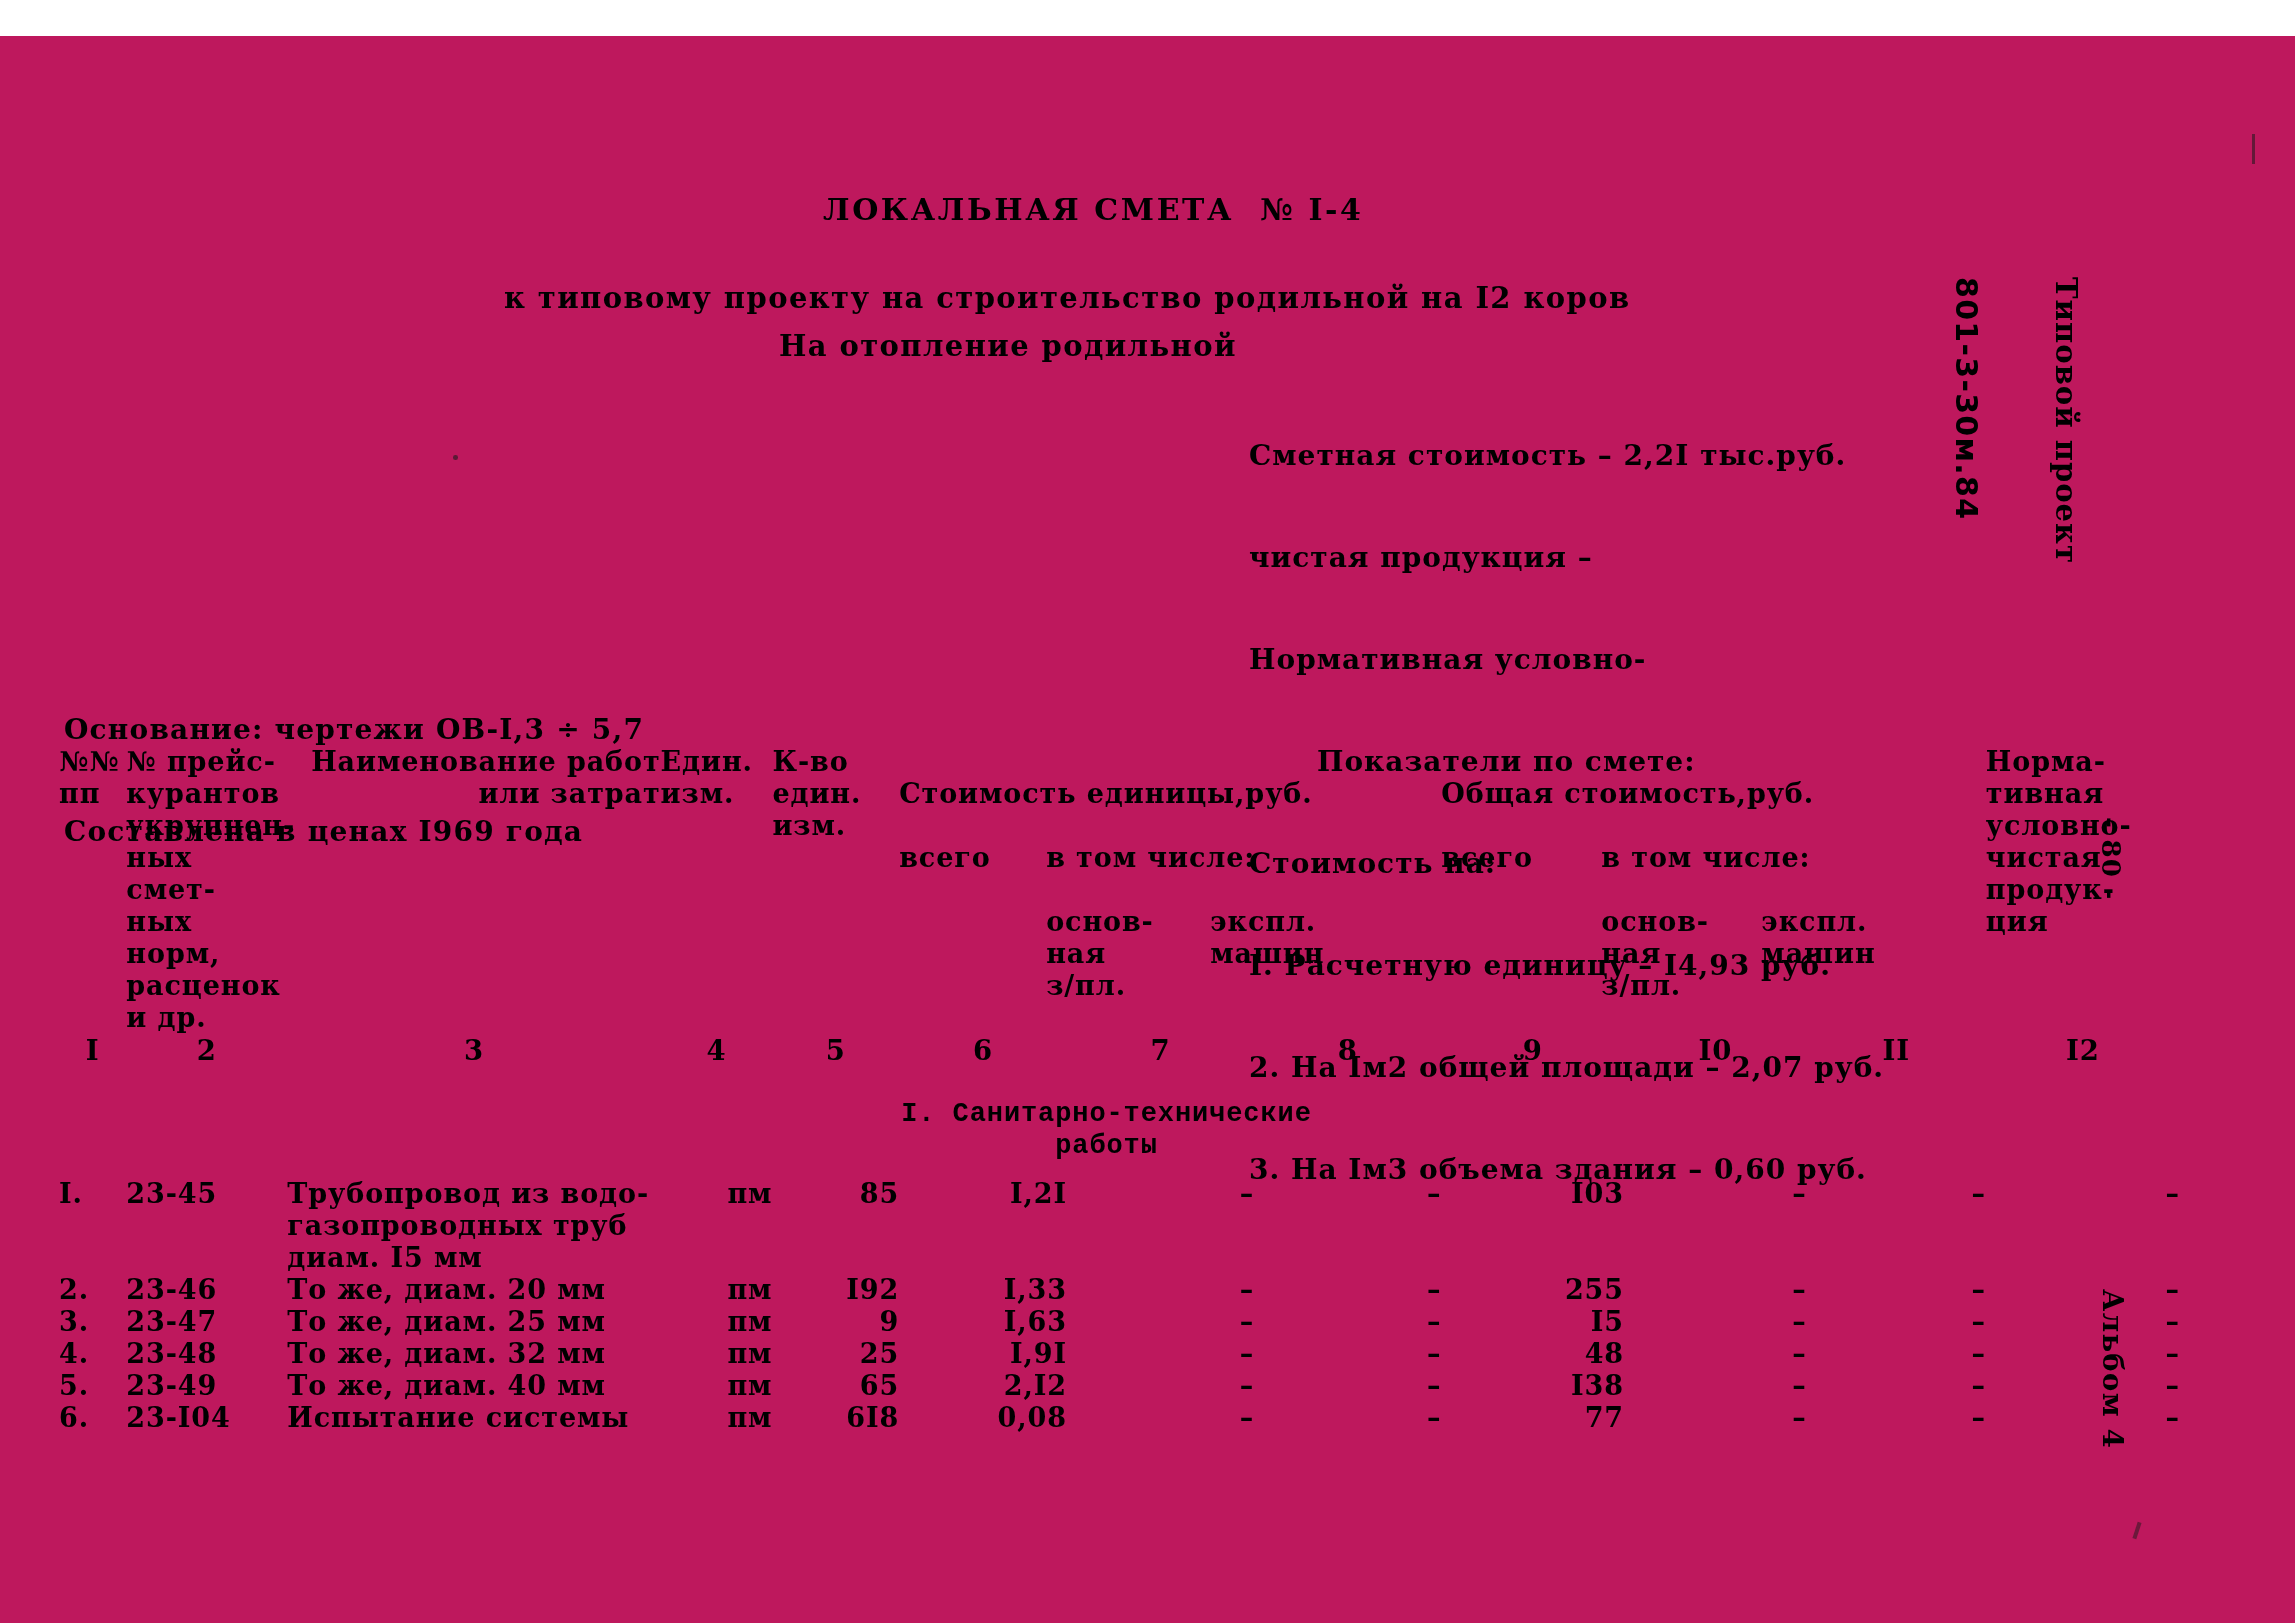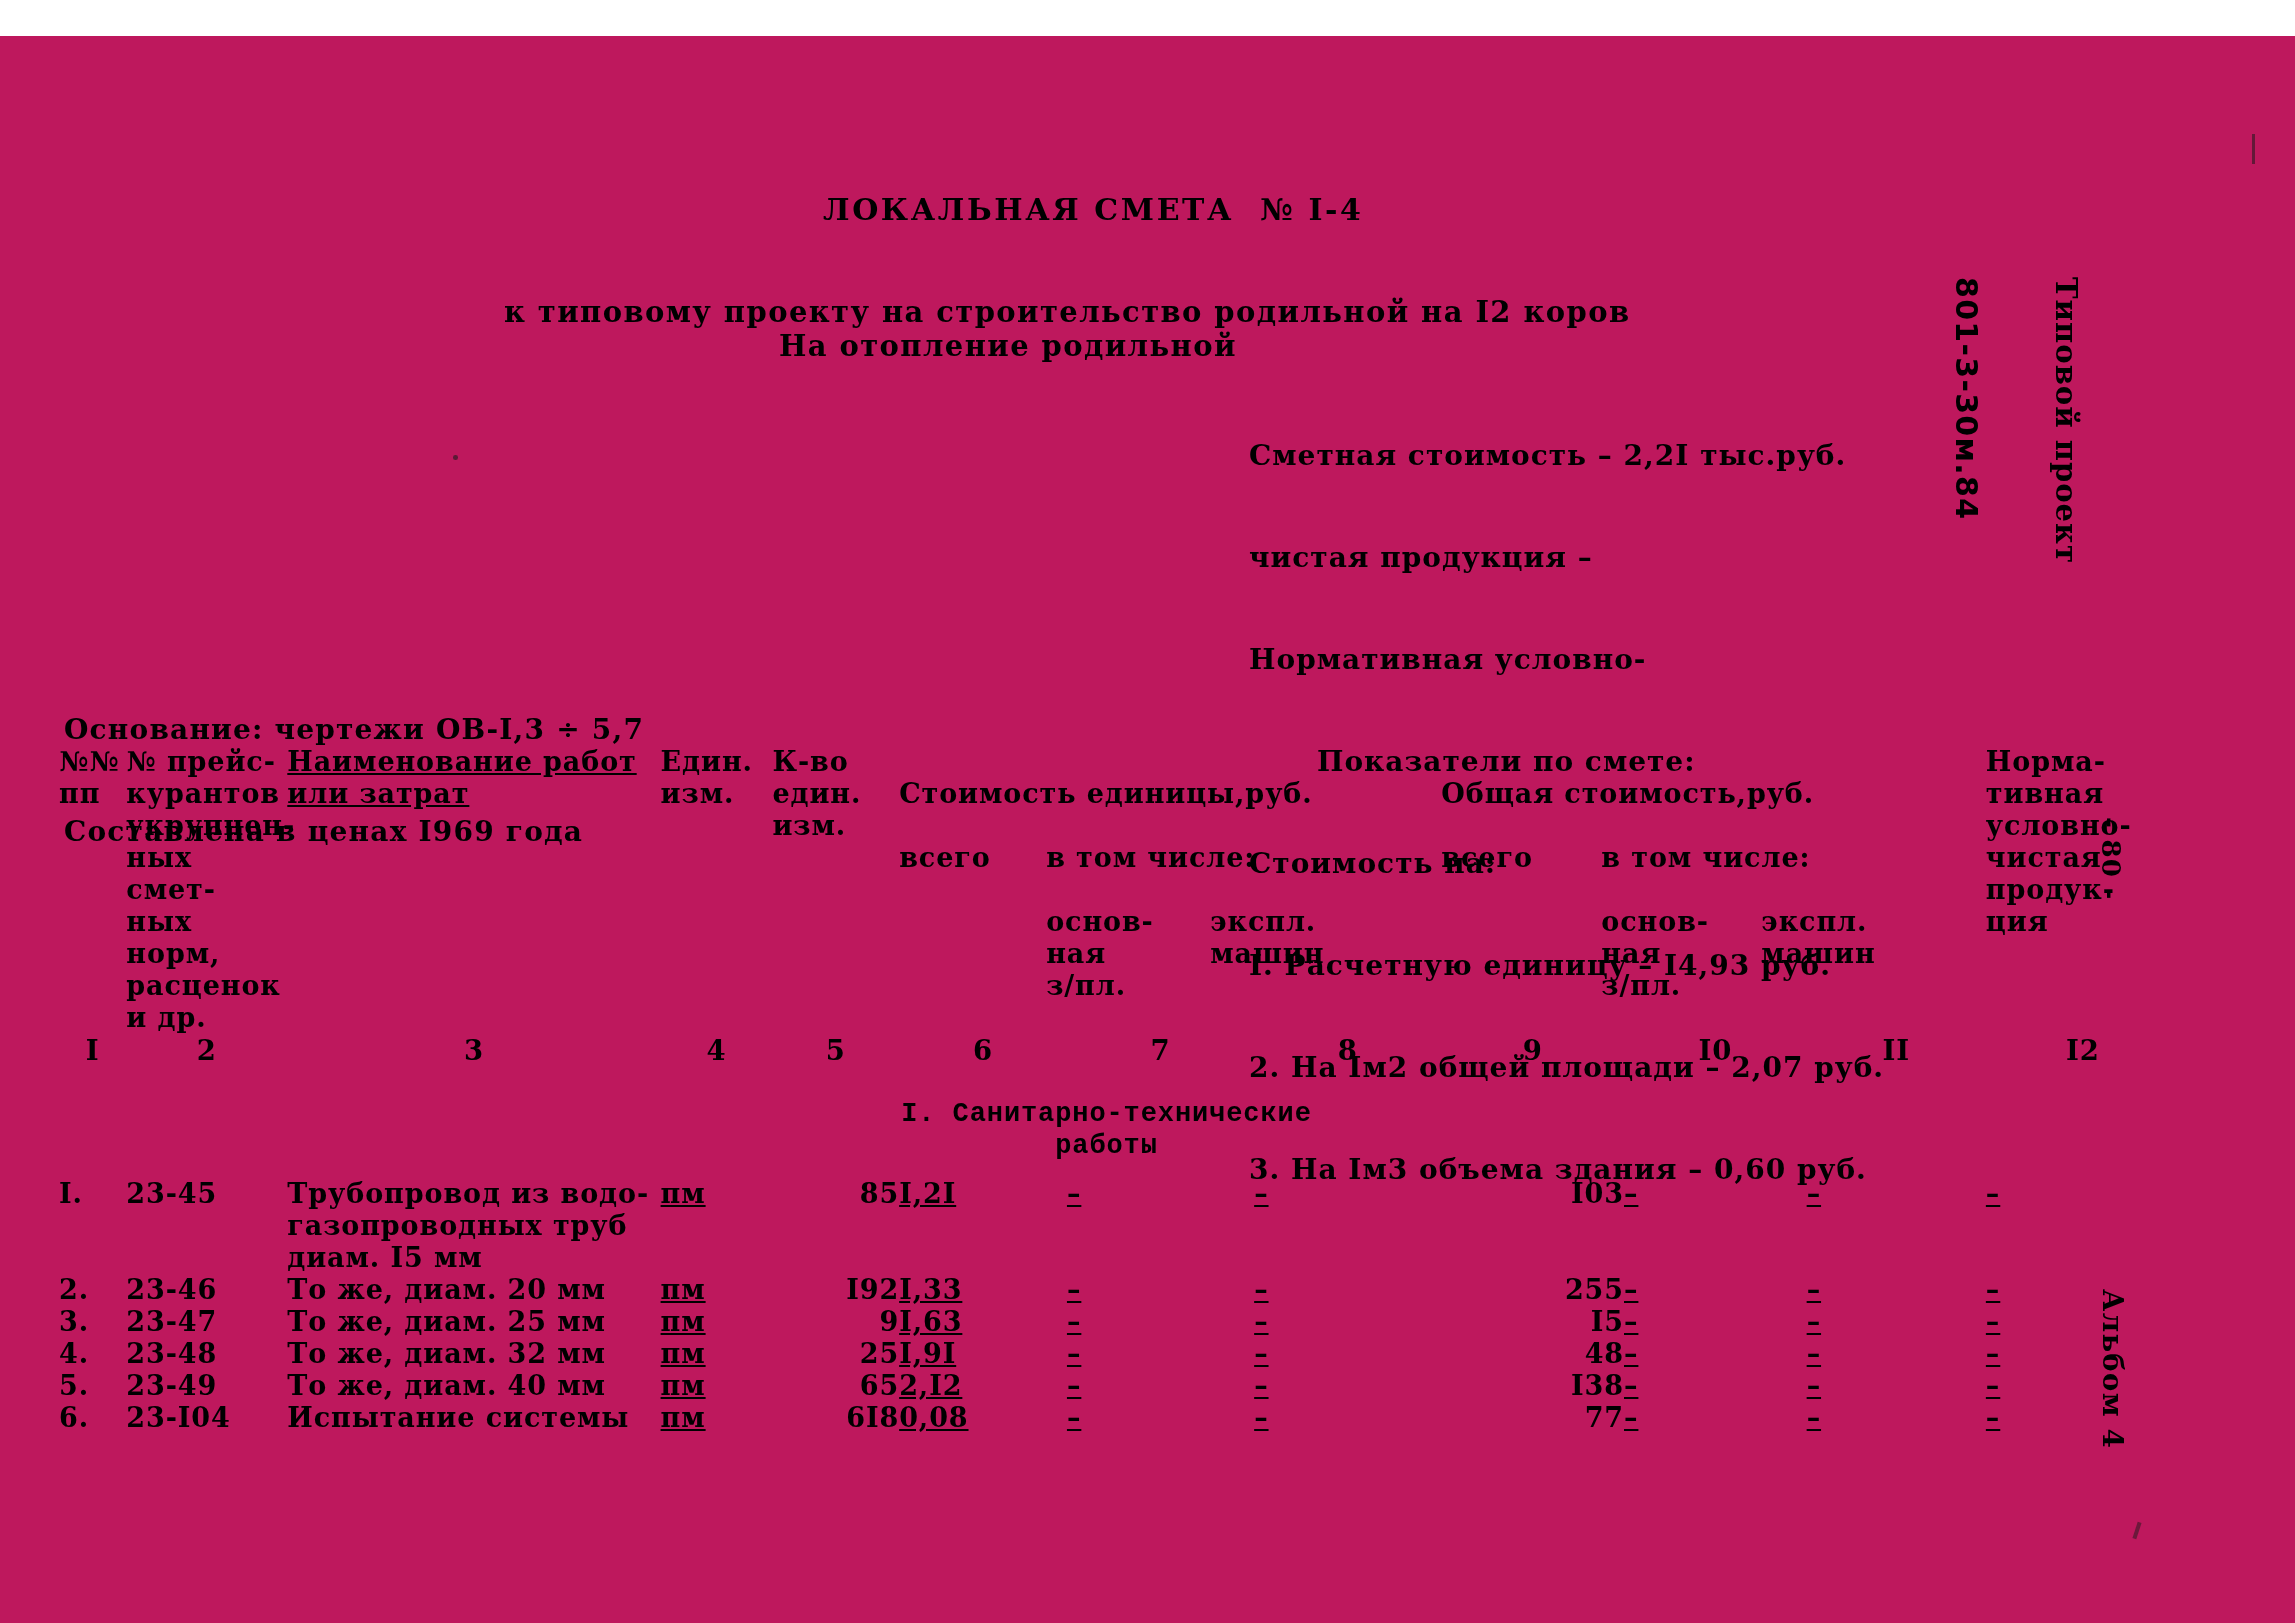--- a/index.html
+++ b/index.html
@@ -33,21 +33,21 @@
 
   
   #doc-title {
     left: 823px;
     top: 159px;
     font-size: 30px;
     letter-spacing: 2.6px;
   }
   #subtitle-1 {
     left: 504px;
-    top: 262px;
+    top: 248px;
     font-size: 29px;
     letter-spacing: 1.4px;
     text-align: center;
   }
   #subtitle-2 {
     left: 779px;
     top: 296px;
     font-size: 29px;
     letter-spacing: 1.4px;
   }
@@ -111,21 +111,21 @@
   .c12 { width: 170px; }
 
   .hdr td { padding-bottom: 3.9px; }
   .numrow td {
     text-align: center;
     padding-top: 14.4px;
     padding-bottom: 6.5px;
     font-size: 27.5px;
   }
 
-  .tc { text-align: left; text-decoration: underline; }
+  .tc { text-align: right; }
   .tr { text-align: right; }
   .tl { text-align: left; }
 
   .group-title td {
     text-align: center;
     padding-top: 11.8px;
     padding-bottom: 17px;
     line-height: 32px;
   }
   .group-title .gt-inner {

